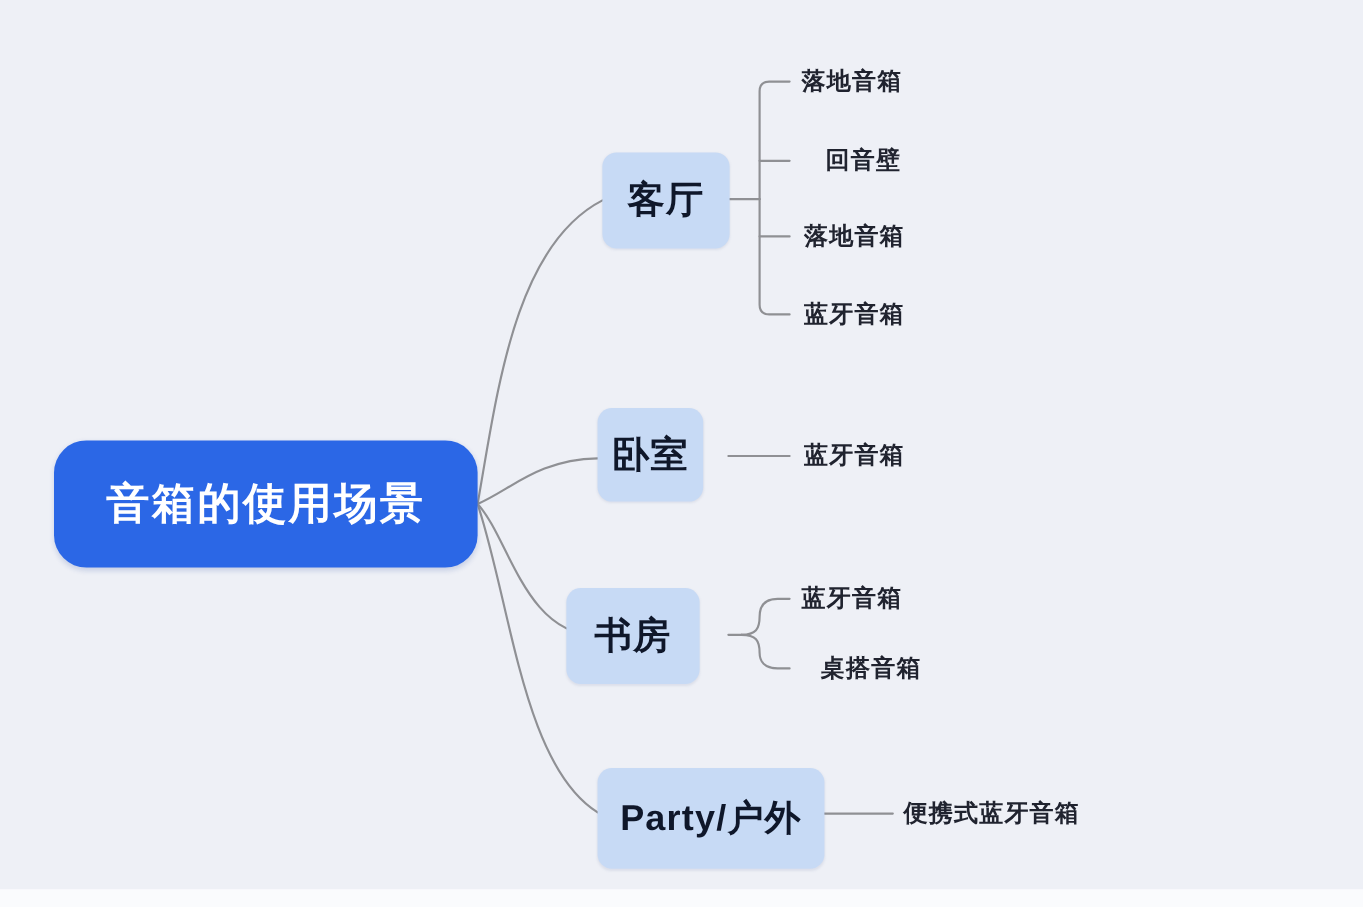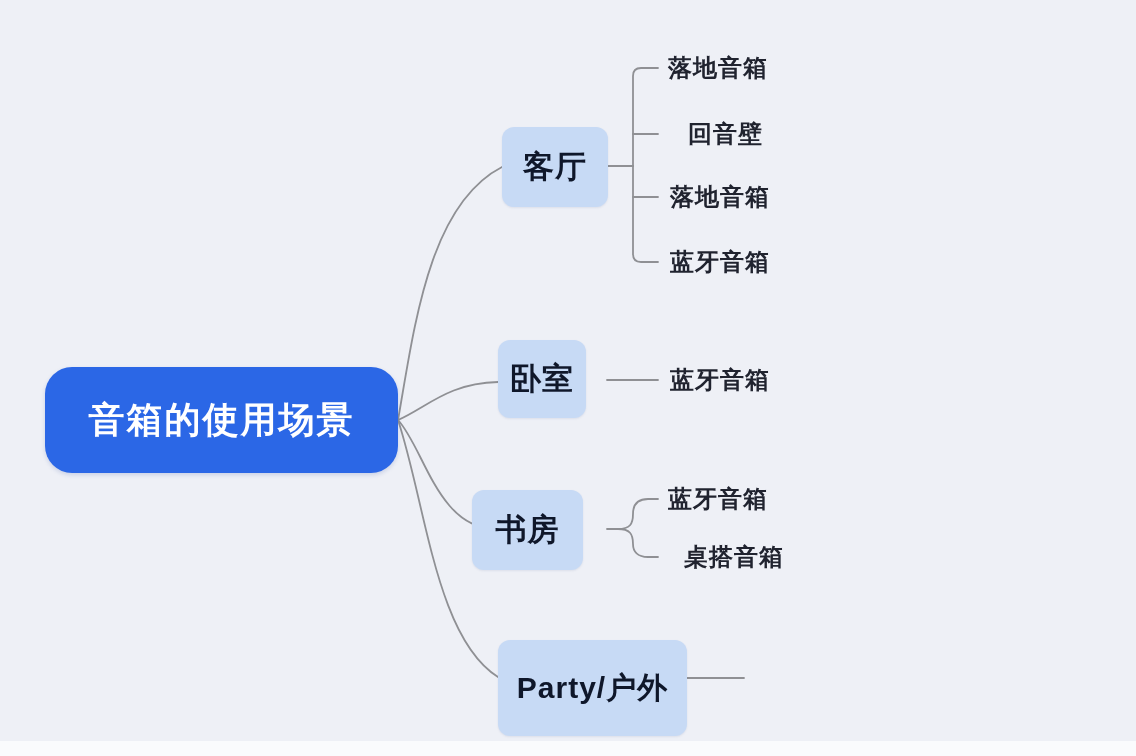--- a/index.html
+++ b/index.html
@@ -56,26 +56,26 @@
     border-radius: 12px;
     color: #0f172a;
     font-size: 31px;
     font-weight: 700;
     letter-spacing: 1px;
     box-shadow: 0 1px 2px rgba(90, 110, 160, 0.12);
   }
   .node-living  { left: 502px; top: 127px; width: 106px; height: 80px; }
   .node-bedroom { left: 498px; top: 340px; width: 88px; height: 78px; }
   .node-study   { left: 472px; top: 490px; width: 111px; height: 80px; }
-  .node-party   { left: 498px; top: 640px; width: 189px; height: 96px; font-size: 30px; }
+  .node-party   { left: 498px; top: 640px; width: 189px; height: 84px; font-size: 30px; }
   .leaf {
     position: absolute;
     height: 28px;
     line-height: 28px;
-    font-size: 24px;
+    font-size: 20px;
     font-weight: 600;
     letter-spacing: 1px;
     color: #20232f;
     white-space: nowrap;
     cursor: default;
   }
   .leaf-living-0 { left: 668px; top: 54px;  }
   .leaf-living-1 { left: 688px; top: 120px; }
   .leaf-living-2 { left: 670px; top: 183px; }
   .leaf-living-3 { left: 670px; top: 248px; }
@@ -133,15 +133,16 @@
   <div class="leaf leaf-living-0">落地音箱</div>
   <div class="leaf leaf-living-1">回音壁</div>
   <div class="leaf leaf-living-2">落地音箱</div>
   <div class="leaf leaf-living-3">蓝牙音箱</div>
 
   <div class="leaf leaf-bedroom-0">蓝牙音箱</div>
 
   <div class="leaf leaf-study-0">蓝牙音箱</div>
   <div class="leaf leaf-study-1">桌搭音箱</div>
 
+  <div class="leaf leaf-party-0">便携式蓝牙音箱</div>
 
   <div class="bottom-strip"></div>
 </div>
 
 </body></html>

